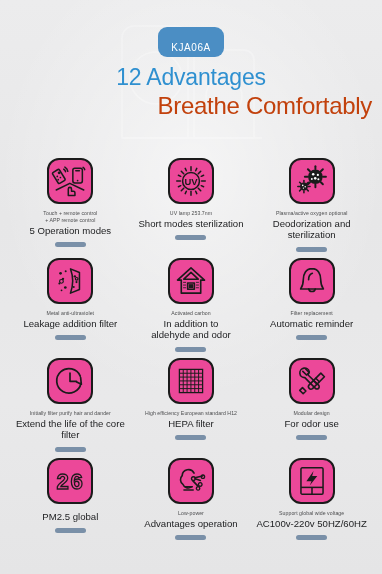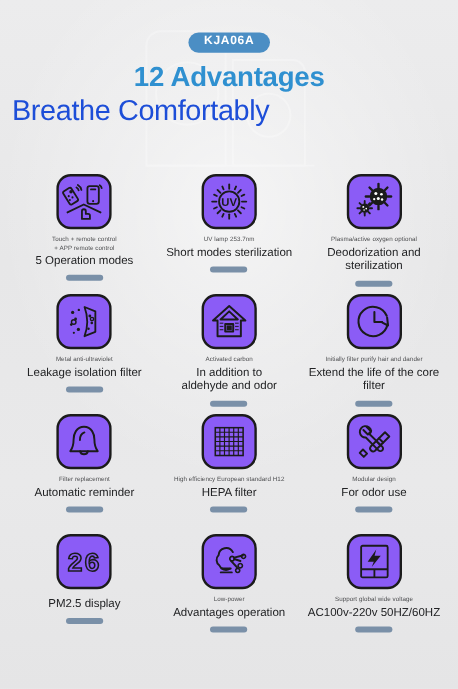--- a/index.html
+++ b/index.html
@@ -52,37 +52,37 @@
   
   .badge-row {
     display: flex;
     justify-content: center;
     margin-top: 27px;
   }
   .model-badge {
     background: #4b8ec4;
     color: #ffffff;
     font-size: 10px;
-    font-weight: bold;
+    font-weight: normal;
     letter-spacing: 0.6px;
-    padding: 2px 13px 3px;
+    padding: 15px 13px 3px;
     border-radius: 9px;
     line-height: 1.2;
   }
   .headline {
     text-align: center;
     color: #2f90d0;
     font-size: 23px;
-    font-weight: bold;
+    font-weight: normal;
     margin-top: 7px;
     letter-spacing: -0.2px;
   }
   .subheadline {
-    text-align: left;
-    color: #1d4ed8;
+    text-align: right;
+    color: #c2410c;
     font-size: 24px;
     font-weight: normal;
     margin-top: 1px;
     letter-spacing: -0.3px;
   }
   .lede {
     text-align: center;
     color: #4f5052;
     font-size: 7.3px;
     line-height: 1.45;
@@ -101,21 +101,21 @@
     flex-direction: column;
     align-items: center;
     height: 100px;
     padding-top: 2px;
   }
   .icon-tile {
     width: 46px;
     height: 46px;
     border: 2.2px solid #1b1b1b;
     border-radius: 12px;
-    background: #8b5cf6;
+    background: #ec4899;
     display: flex;
     align-items: center;
     justify-content: center;
     flex: none;
   }
   .icon-tile svg { display: block; }
 
   .cap-small {
     margin-top: 6px;
     font-size: 5.2px;
@@ -297,21 +297,21 @@
             <circle cx="27.2" cy="21.2" r="1.2"></circle>
             <circle cx="24.2" cy="26.6" r="1.1"></circle>
           </g>
           <g fill="none" stroke="#1b1b1b" stroke-width="1.3">
             <circle cx="10.5" cy="20.4" r="2.1"></circle>
             <circle cx="27.4" cy="17.6" r="1.5"></circle>
           </g>
         </svg>
       </div>
       <div class="cap-small">Metal anti-ultraviolet</div>
-      <div class="cap-main">Leakage isolation filter</div>
+      <div class="cap-main">Leakage addition filter</div>
       <div class="underbar"></div>
     </div>
 
     <div class="cell">
       <div class="icon-tile">
         <svg width="36" height="36" viewBox="0 0 40 40">
           <g fill="none" stroke="#1b1b1b" stroke-width="1.8" stroke-linejoin="round">
             <path d="M20 5.5 L35 19 L30.8 19 L30.8 33.5 L9.2 33.5 L9.2 19 L5 19 Z"></path>
             <path d="M20 10.5 L28 18 L12 18 Z"></path>
             <rect x="16.3" y="22.2" width="7.4" height="7"></rect>
@@ -330,45 +330,45 @@
         </svg>
       </div>
       <div class="cap-small">Activated carbon</div>
       <div class="cap-main">In addition to
 aldehyde and odor</div>
       <div class="underbar"></div>
     </div>
 
     <div class="cell">
       <div class="icon-tile">
+        <svg width="34" height="34" viewBox="0 0 40 40">
+          <g fill="none" stroke="#1b1b1b" stroke-width="1.9" stroke-linecap="round" stroke-linejoin="round">
+            <path d="M20 5.5 C12.4 5.5 9.8 12.6 9.8 18 C9.8 24 8.2 27.2 6.6 29.4 L33.4 29.4 C31.8 27.2 30.2 24 30.2 18 C30.2 12.6 27.6 5.5 20 5.5 Z"></path>
+            <path d="M16.2 29.4 a3.9 3.9 0 0 0 7.6 0"></path>
+            <path d="M20.4 11 C17.2 12.2 16 15.4 16 18.4"></path>
+          </g>
+        </svg>
+      </div>
+      <div class="cap-small">Filter replacement</div>
+      <div class="cap-main">Automatic reminder</div>
+      <div class="underbar"></div>
+    </div>
+
+    <div class="cell">
+      <div class="icon-tile">
         <svg width="36" height="36" viewBox="0 0 40 40">
           <g fill="none" stroke="#1b1b1b" stroke-width="1.9" stroke-linecap="round" stroke-linejoin="round">
             <path d="M32.2 22.5 A13.6 13.6 0 1 1 31.4 14.6"></path>
             <polyline points="20,11.2 20,20.4 27.2,20.4"></polyline>
             <path d="M31.8 16.2 L32.6 23.6 L27.4 21.0"></path>
           </g>
         </svg>
       </div>
       <div class="cap-small">Initially filter purify hair and dander</div>
       <div class="cap-main">Extend the life of the core filter</div>
-      <div class="underbar"></div>
-    </div>
-
-    <div class="cell">
-      <div class="icon-tile">
-        <svg width="34" height="34" viewBox="0 0 40 40">
-          <g fill="none" stroke="#1b1b1b" stroke-width="1.9" stroke-linecap="round" stroke-linejoin="round">
-            <path d="M20 5.5 C12.4 5.5 9.8 12.6 9.8 18 C9.8 24 8.2 27.2 6.6 29.4 L33.4 29.4 C31.8 27.2 30.2 24 30.2 18 C30.2 12.6 27.6 5.5 20 5.5 Z"></path>
-            <path d="M16.2 29.4 a3.9 3.9 0 0 0 7.6 0"></path>
-            <path d="M20.4 11 C17.2 12.2 16 15.4 16 18.4"></path>
-          </g>
-        </svg>
-      </div>
-      <div class="cap-small">Filter replacement</div>
-      <div class="cap-main">Automatic reminder</div>
       <div class="underbar"></div>
     </div>
 
     <div class="cell">
       <div class="icon-tile">
         <svg width="32" height="32" viewBox="0 0 40 40">
           <g fill="none" stroke="#1b1b1b" stroke-width="1.6">
             <rect x="5.5" y="5.5" width="29" height="29"></rect>
           </g>
           <g fill="none" stroke="#1b1b1b" stroke-width="1.2">
@@ -408,21 +408,21 @@
       <div class="underbar"></div>
     </div>
 
     <div class="cell">
       <div class="icon-tile">
         <svg width="36" height="30" viewBox="0 0 44 30">
           <text x="22" y="25" text-anchor="middle" font-family="Liberation Mono, monospace" font-size="27" font-weight="bold" letter-spacing="1" fill="none" stroke="#1b1b1b" stroke-width="1.6">26</text>
         </svg>
       </div>
       <div class="cap-small"></div>
-      <div class="cap-main">PM2.5  display</div>
+      <div class="cap-main">PM2.5  global</div>
       <div class="underbar"></div>
     </div>
 
     <div class="cell">
       <div class="icon-tile">
         <svg width="36" height="36" viewBox="0 0 40 40">
           <g fill="none" stroke="#1b1b1b" stroke-width="1.8" stroke-linecap="round" stroke-linejoin="round">
             <path d="M23.4 11.2 a7 7 0 0 0 -13.2 2.8 a6.2 6.2 0 0 0 0.6 9.4 a6.6 6.6 0 0 0 9.8 3.2"></path>
             <path d="M22.6 15.2 a2.1 2.1 0 1 0 0.1 0 Z" stroke-width="1.6"></path>
             <path d="M24.4 16.3 L32.6 14.4"></path>

